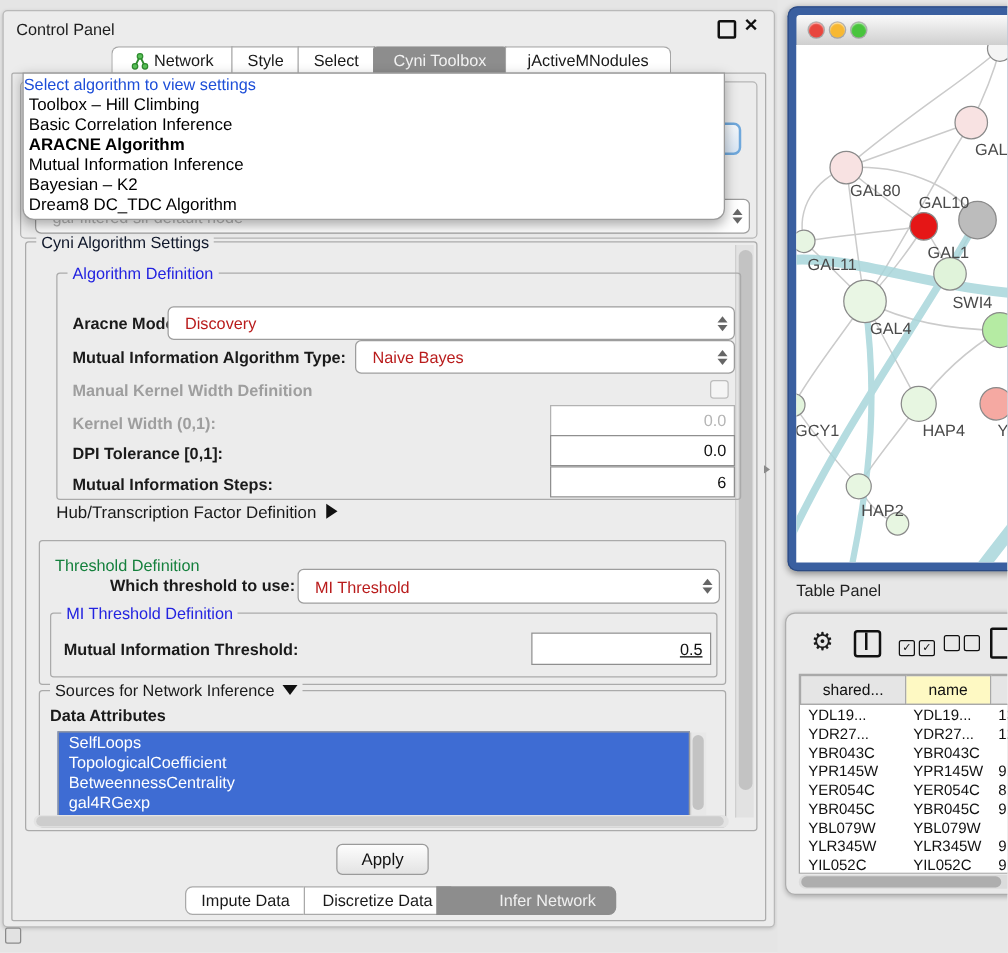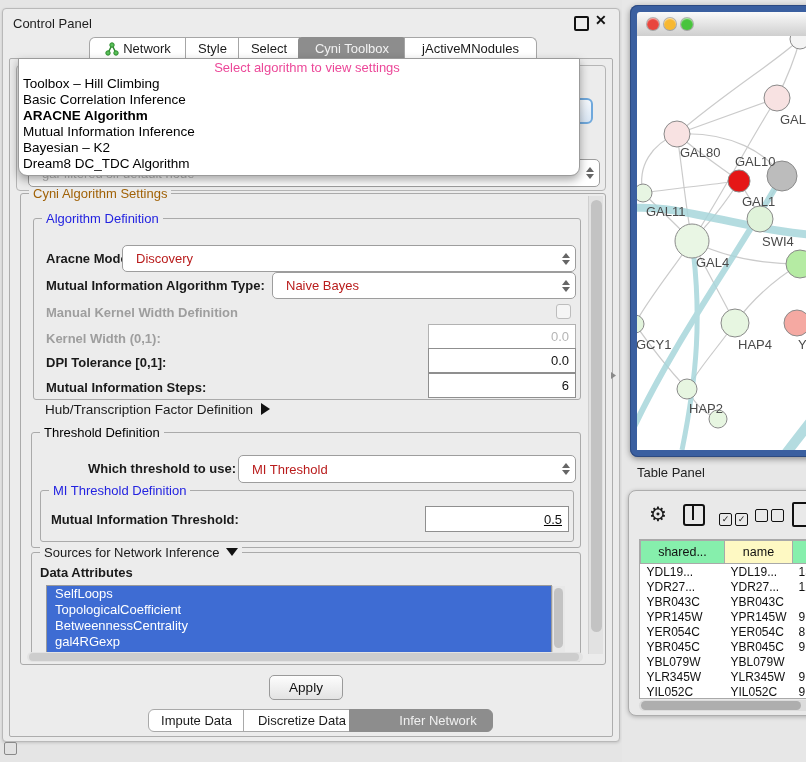--- a/index.html
+++ b/index.html
@@ -15,39 +15,39 @@
   
   .tab{top:28px;height:21px;background:#fff;border:1px solid #a6a6a6;border-bottom:none;
        font-size:13px;color:#1a1a1a;display:flex;align-items:center;justify-content:center;cursor:pointer;}
   .tab.sel{background:#8d8d8d;color:#f2f2f2;border-color:#8d8d8d;border-radius:4px 4px 0 0;}
   .tab.first{border-radius:6px 0 0 0;}
   .tab.last{border-radius:0 6px 0 0;}
   .content{left:6px;top:49px;width:602px;height:677px;border:1px solid #adadad;background:#ececec;border-radius:2px;}
   
   .popup{z-index:6;background:#fff;border:1px solid #9b9b9b;border-radius:0 0 9px 9px;
          box-shadow:0 4px 10px rgba(0,0,0,.35);overflow:hidden;}
-  .pp-prompt{height:17px;text-align:center;color:#ec4899;font-size:13px;line-height:17px;padding-left:16px;}
+  .pp-prompt{height:17px;text-align:left;color:#1d4ed8;font-size:13px;line-height:17px;}
   .pp-item{height:16px;line-height:16px;font-size:13.5px;color:#000;padding-left:4px;cursor:pointer;}
   .pp-item.bold{font-weight:bold;}
   
   .combo{background:#fff;border:1px solid #9d9d9d;border-radius:5px;display:flex;align-items:center;cursor:pointer;}
   .combo .cv{flex:1;font-size:13px;color:#b91c1c;padding-left:13px;}
   .spin{width:18px;display:flex;flex-direction:column;align-items:center;gap:2px;}
   .spin i{width:0;height:0;border-left:4px solid transparent;border-right:4px solid transparent;display:block;}
   .spin .up{border-bottom:5px solid #666;}
   .spin .dn{border-top:5px solid #666;}
   .field{background:#fff;border:1px solid #b2b2b2;display:flex;align-items:center;justify-content:flex-end;}
   .field .fv{font-size:13px;color:#111;padding-right:6px;}
   .field.dis .fv{color:#b5b5b5;}
   .blbl{font-size:13px;font-weight:bold;color:#1a1a1a;white-space:nowrap;}
   .dis{color:#9e9e9e !important;}
   .fs{border:1px solid #aaa;border-radius:3px;}
   .leg{position:absolute;top:-8px;left:8px;background:#ececec;padding:0 4px;font-size:13px;white-space:nowrap;}
   .leg.blue{color:#2323e0;}
-  .leg.green{color:#000000;}
+  .leg.green{color:#15803d;margin-top:20px;}
   .chk{width:13px;height:13px;border:1px solid #bdbdbd;border-radius:3px;background:#f5f5f5;cursor:pointer;}
   .sbtrack-v{background:#e2e2e2;border-left:1px solid #cfcfcf;}
   .sbthumb{background:#c3c3c3;border-radius:6px;cursor:pointer;}
   .listbox{background:#3e6cd3;border:1px solid #9a9a9a;overflow:hidden;}
   .li{height:16px;line-height:16px;font-size:13px;color:#fff;padding-left:8px;cursor:pointer;}
   .btn{border:1px solid #9a9a9a;border-radius:5px;background:linear-gradient(#fdfdfd,#e3e3e3);
        font-size:13.5px;color:#111;display:flex;align-items:center;justify-content:center;cursor:pointer;}
   .btab{top:650px;height:21px;background:#fff;border:1px solid #a9a9a9;font-size:13px;color:#1a1a1a;
         display:flex;align-items:center;justify-content:center;cursor:pointer;}
   .btab.first{border-radius:6px 0 0 6px;}
@@ -69,21 +69,21 @@
           border-radius:8px 0 0 8px;box-shadow:0 1px 4px rgba(0,0,0,.25);}
   .gear{font-size:20px;color:#1a1a1a;line-height:20px;cursor:pointer;}
   .splitcol{width:18px;height:18px;border:2px solid #111;border-radius:3px;cursor:pointer;position:relative;}
   .splitcol:after{content:"";position:absolute;left:7px;top:0;width:2px;height:14px;background:#111;}
   .mchk{width:11px;height:11px;border:1.5px solid #111;border-radius:2px;display:inline-block;
         font-size:9px;line-height:10px;text-align:center;color:#111;cursor:pointer;}
   .docicon{width:17px;height:21px;border:2px solid #111;border-radius:2px;background:#e9e9e9;cursor:pointer;}
   table.dt{border-collapse:collapse;table-layout:fixed;font-size:12px;color:#111;background:#fff;}
   table.dt th{font-weight:normal;font-size:12.5px;border:1px solid #a9a9a9;height:22px;padding:0;cursor:pointer;}
   table.dt td{height:15px;padding:0 0 0 6px;white-space:nowrap;overflow:hidden;cursor:default;}
-  .hblue{background:#86efac;margin-top:12px;}
+  .hblue{background:#e5e5e5;margin-top:12px;}
   .hgray{background:#fef9c3;}
   .minisq{left:4px;top:742px;width:11px;height:11px;border:1.5px solid #8a8a8a;border-radius:2px;background:#e2e2e2;cursor:pointer;}
   .netlabel{font-size:13px;fill:#4a4a4a;}
 </style>
 </head>
 <body>
 
 <div class="abs cpwin">
   <div class="abs cptitle">Control Panel</div>
   <div class="abs wicon-float"></div>
@@ -129,27 +129,27 @@
       <div class="pp-prompt">Select algorithm to view settings</div>
       <div class="pp-item">Toolbox – Hill Climbing</div>
       <div class="pp-item">Basic Correlation Inference</div>
       <div class="pp-item bold">ARACNE Algorithm</div>
       <div class="pp-item">Mutual Information Inference</div>
       <div class="pp-item">Bayesian – K2</div>
       <div class="pp-item">Dream8 DC_TDC Algorithm</div>
     </div>
 
     <div class="abs fs" style="left:10px;top:134px;width:584px;height:470px;border-radius:3px;">
-      <span class="leg" style="color:#a16207;">Cyni Algorithm Settings</span>
+      <span class="leg" style="color:#0f172a;">Cyni Algorithm Settings</span>
 
       <div class="abs sbtrack-v" style="left:567px;top:2px;width:14px;height:458px;">
         <div class="abs sbthumb" style="left:1.5px;top:4px;width:11px;height:432px;"></div>
       </div>
 
-      <div class="abs fs" style="left:12px;top:24px;width:546px;height:180px;">
+      <div class="abs fs" style="left:24px;top:24px;width:546px;height:180px;">
         <span class="leg blue">Algorithm Definition</span>
 
         <div class="abs blbl" style="left:12px;top:32px;">Aracne Mode:</div>
         <div class="abs combo" style="left:88px;top:26px;width:452px;height:25px;">
           <span class="cv">Discovery</span>
           <span class="spin">
               <i class="up"></i>
               <i class="dn"></i>
             </span>
         </div>

